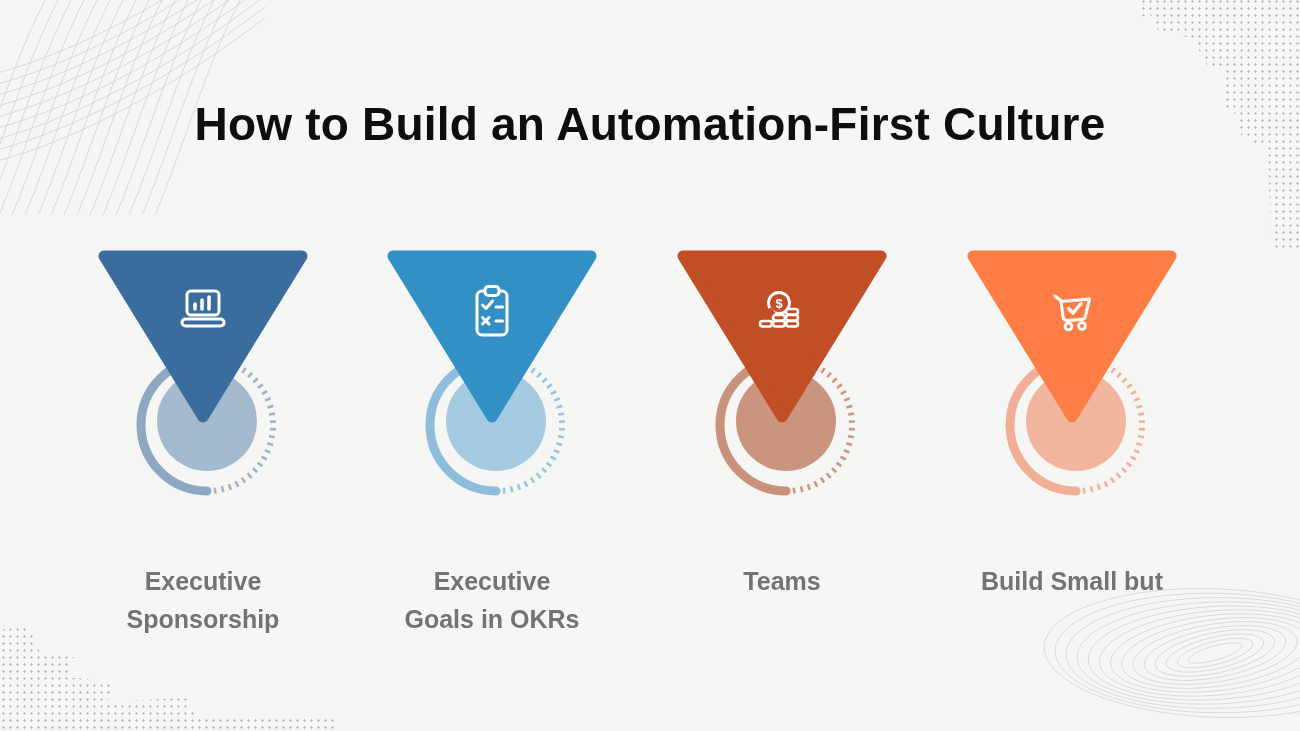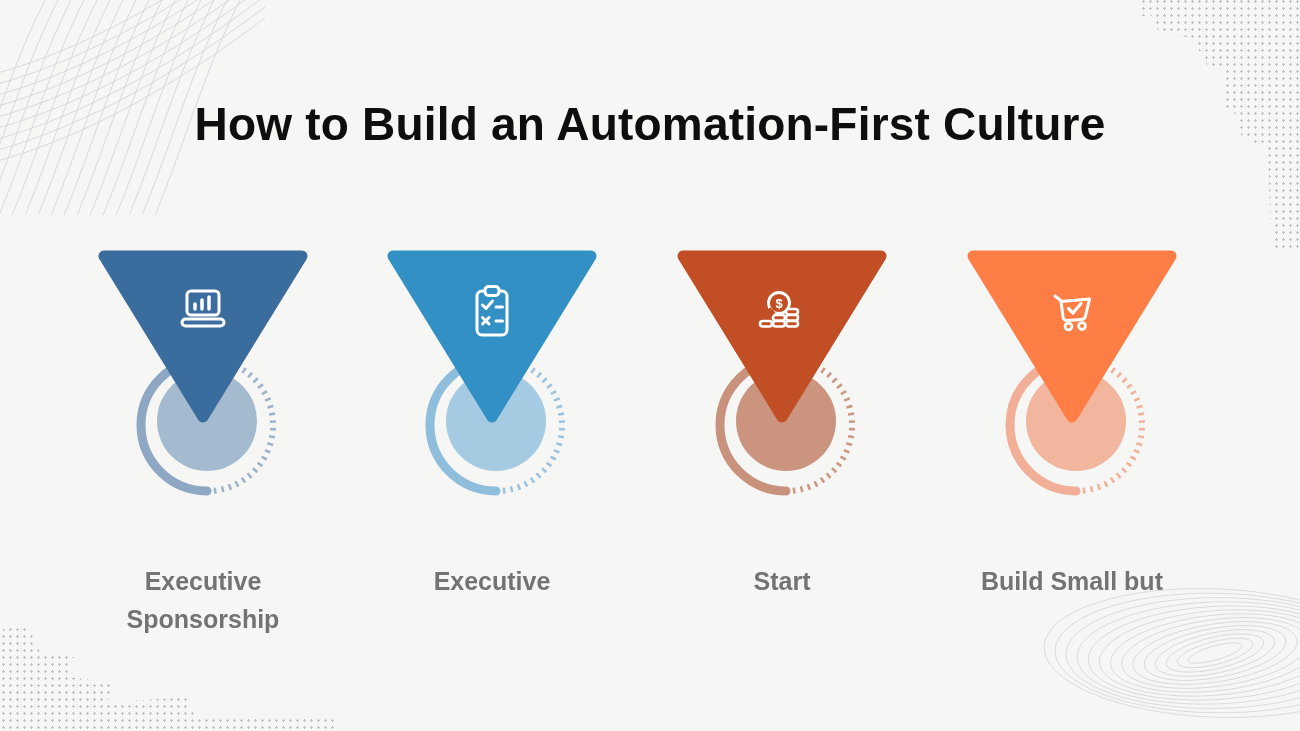--- a/index.html
+++ b/index.html
@@ -128,20 +128,21 @@
       <rect x="-15" y="-22" width="30" height="44" rx="5"></rect>
       <rect x="-7" y="-26.5" width="14" height="9" rx="3.5" fill="#3390c5"></rect>
       <path d="M-9.5 -8 l3.5 3.5 l6.5 -7.5"></path>
       <path d="M4 -6 h6.5"></path>
       <path d="M-9.5 4.5 l6.5 6.5 M-3 4.5 l-6.5 6.5"></path>
       <path d="M4 8 h6.5"></path>
     </g>
   </svg>
   <div class="step-label">
     <div>Executive</div>
+    <div>Goals in OKRs</div>
   </div>
 </div>
 
 <div class="step" id="step-3">
   <svg class="ring" width="150" height="150" viewBox="0 0 150 150">
     <circle cx="75" cy="71" r="50" fill="#cb947f"></circle>
     <path d="M75 9 A66 66 0 0 0 9 75 A66 66 0 0 0 75 141" fill="none" stroke-width="9" stroke-linecap="round" stroke="#c8927d"></path>
     <path d="M75 9 A66 66 0 0 1 141 75 A66 66 0 0 1 78 141" fill="none" stroke-width="6" stroke-dasharray="2.6 5" stroke="#cd9883"></path>
   </svg>
   <svg class="tri" width="210" height="175" viewBox="0 0 210 175">
@@ -154,21 +155,21 @@
       <rect x="-22" y="7" width="12" height="5.5" rx="2.75" stroke-width="2.6" fill="#c14e24"></rect>
       <rect x="-9" y="7" width="12" height="5.5" rx="2.75" stroke-width="2.6" fill="#c14e24"></rect>
       <rect x="4" y="7" width="12" height="5.5" rx="2.75" stroke-width="2.6" fill="#c14e24"></rect>
       <rect x="-9" y="1" width="12" height="5.5" rx="2.75" stroke-width="2.6" fill="#c14e24"></rect>
       <rect x="4" y="1" width="12" height="5.5" rx="2.75" stroke-width="2.6" fill="#c14e24"></rect>
       <rect x="4" y="-5" width="12" height="5.5" rx="2.75" stroke-width="2.6" fill="#c14e24"></rect>
       <text x="-3" y="-10.5" text-anchor="middle" dominant-baseline="central" font-size="13" font-weight="bold" fill="#fff">$</text>
     </g>
   </svg>
   <div class="step-label">
-    <div>Start</div>
+    <div>Teams</div>
   </div>
 </div>
 
 <div class="step" id="step-4">
   <svg class="ring" width="150" height="150" viewBox="0 0 150 150">
     <circle cx="75" cy="71" r="50" fill="#f2b59d"></circle>
     <path d="M75 9 A66 66 0 0 0 9 75 A66 66 0 0 0 75 141" fill="none" stroke-width="9" stroke-linecap="round" stroke="#f0af96"></path>
     <path d="M75 9 A66 66 0 0 1 141 75 A66 66 0 0 1 78 141" fill="none" stroke-width="6" stroke-dasharray="2.6 5" stroke="#f2b29a"></path>
   </svg>
   <svg class="tri" width="210" height="175" viewBox="0 0 210 175">

